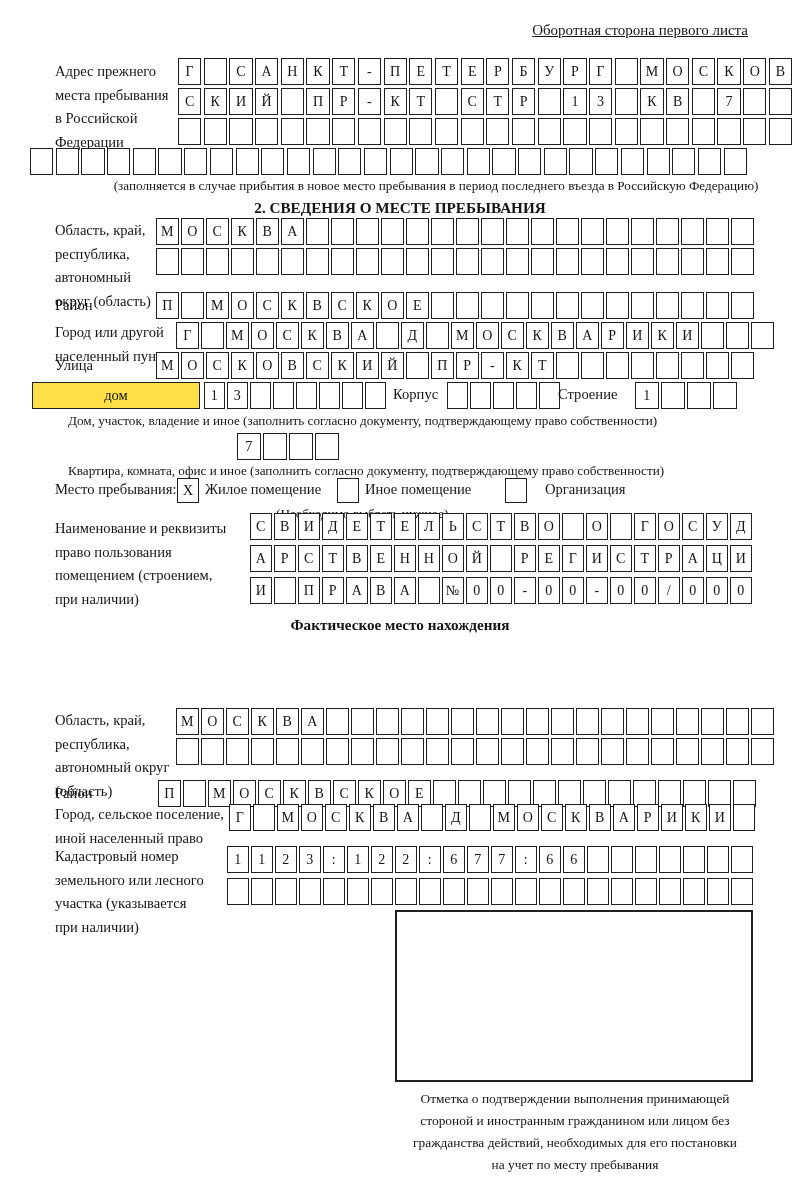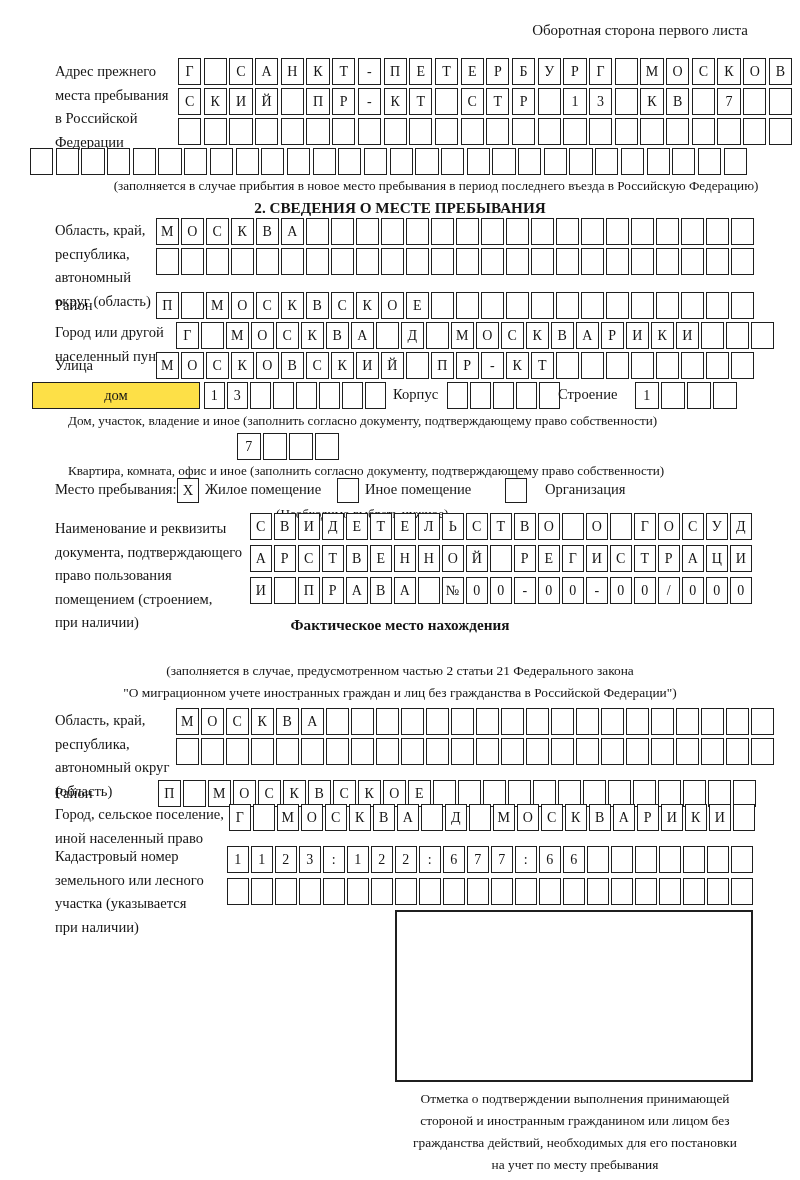--- a/index.html
+++ b/index.html
@@ -1,21 +1,21 @@
 <!DOCTYPE html>
 <html><head>
 <meta charset="utf-8">
 <style>
   html,body{margin:0;padding:0;background:#fff;}
   .page{
     position:relative;width:800px;height:1180px;background:#fff;
     font-family:"Liberation Serif","DejaVu Serif",serif;color:#151515;overflow:hidden;
   }
   .abs{position:absolute;}
-  .hdr{font-size:15px;}
+  .hdr{font-size:15px;text-decoration:underline;}
   .sectitle{font-size:15.2px;font-weight:bold;text-align:center;width:800px;left:0;}
   .labelcol{font-size:14.6px;line-height:23.5px;}
   .lbl{font-size:14.6px;}
   .note{font-size:13.2px;padding-left:36px;}
   .center{text-align:center;}
   .boxrow{display:flex;gap:2.5px;}
   .cell{
     box-sizing:border-box;flex:0 0 auto;border:1.8px solid #1f1f1f;height:27px;
     display:flex;align-items:center;justify-content:center;
     font-size:14px;background:#fff;
@@ -350,21 +350,20 @@
   <div class="checkbox" style="left:177px;top:478px;">X</div>
   <div class="abs lbl" style="left:205px;top:481px;">Жилое помещение</div>
   <div class="checkbox" style="left:337px;top:478px;"></div>
   <div class="abs lbl" style="left:365px;top:481px;">Иное помещение</div>
   <div class="checkbox" style="left:505px;top:478px;"></div>
   <div class="abs lbl" style="left:545px;top:481px;">Организация</div>
   <div class="abs note" style="left:240px;top:506px;">(Необходимо выбрать нужное)</div>
 
   <div class="abs labelcol" style="left:55px;top:517px;width:200px;">
       <div>Наименование и реквизиты</div>
-      <div>документа, подтверждающего</div>
       <div>право пользования</div>
       <div>помещением (строением,</div>
       <div>при наличии)</div>
     </div>
   <div class="abs boxrow bw21" style="left:250px;top:513px;">
       <span class="cell">С</span>
       <span class="cell">В</span>
       <span class="cell">И</span>
       <span class="cell">Д</span>
       <span class="cell">Е</span>
@@ -426,24 +425,20 @@
       <span class="cell">-</span>
       <span class="cell">0</span>
       <span class="cell">0</span>
       <span class="cell">/</span>
       <span class="cell">0</span>
       <span class="cell">0</span>
       <span class="cell">0</span>
     </div>
 
   <div class="abs sectitle" style="top:616px;">Фактическое место нахождения</div>
-  <div class="abs notelines" style="left:0;top:660px;width:800px;">
-      <div>(заполняется в случае, предусмотренном частью 2 статьи 21 Федерального закона</div>
-      <div>"О миграционном учете иностранных граждан и лиц без гражданства в Российской Федерации")</div>
-    </div>
 
   <div class="abs labelcol" style="left:55px;top:709px;width:135px;">
       <div>Область, край,</div>
       <div>республика,</div>
       <div>автономный округ</div>
       <div>(область)</div>
     </div>
   <div class="abs boxrow bw22" style="left:176px;top:708px;">
       <span class="cell">М</span>
       <span class="cell">О</span>

